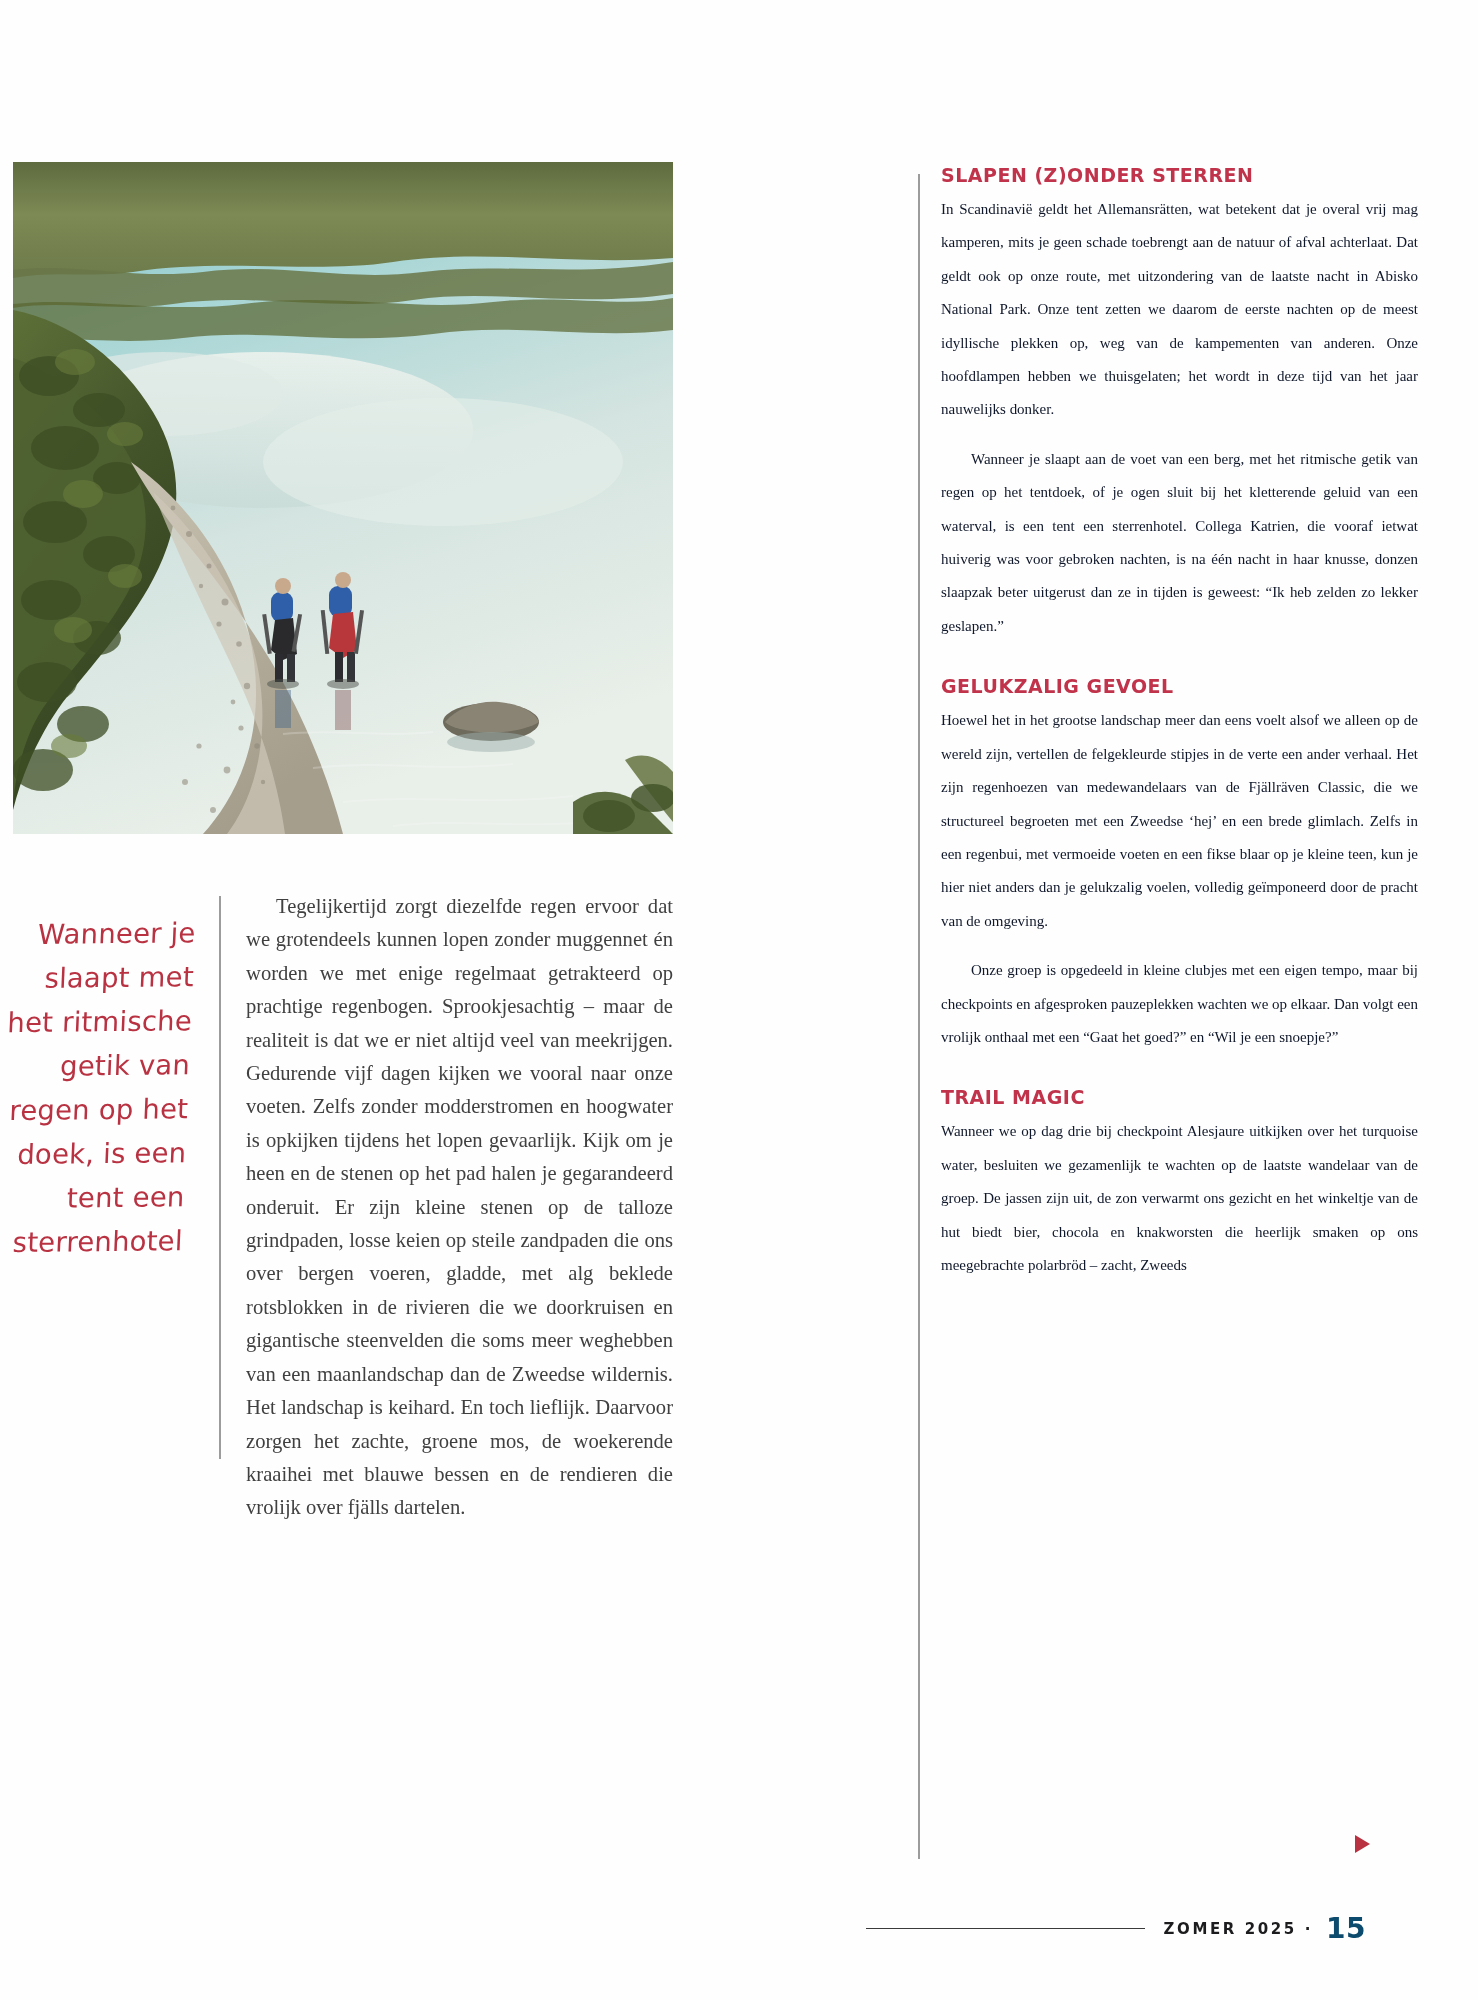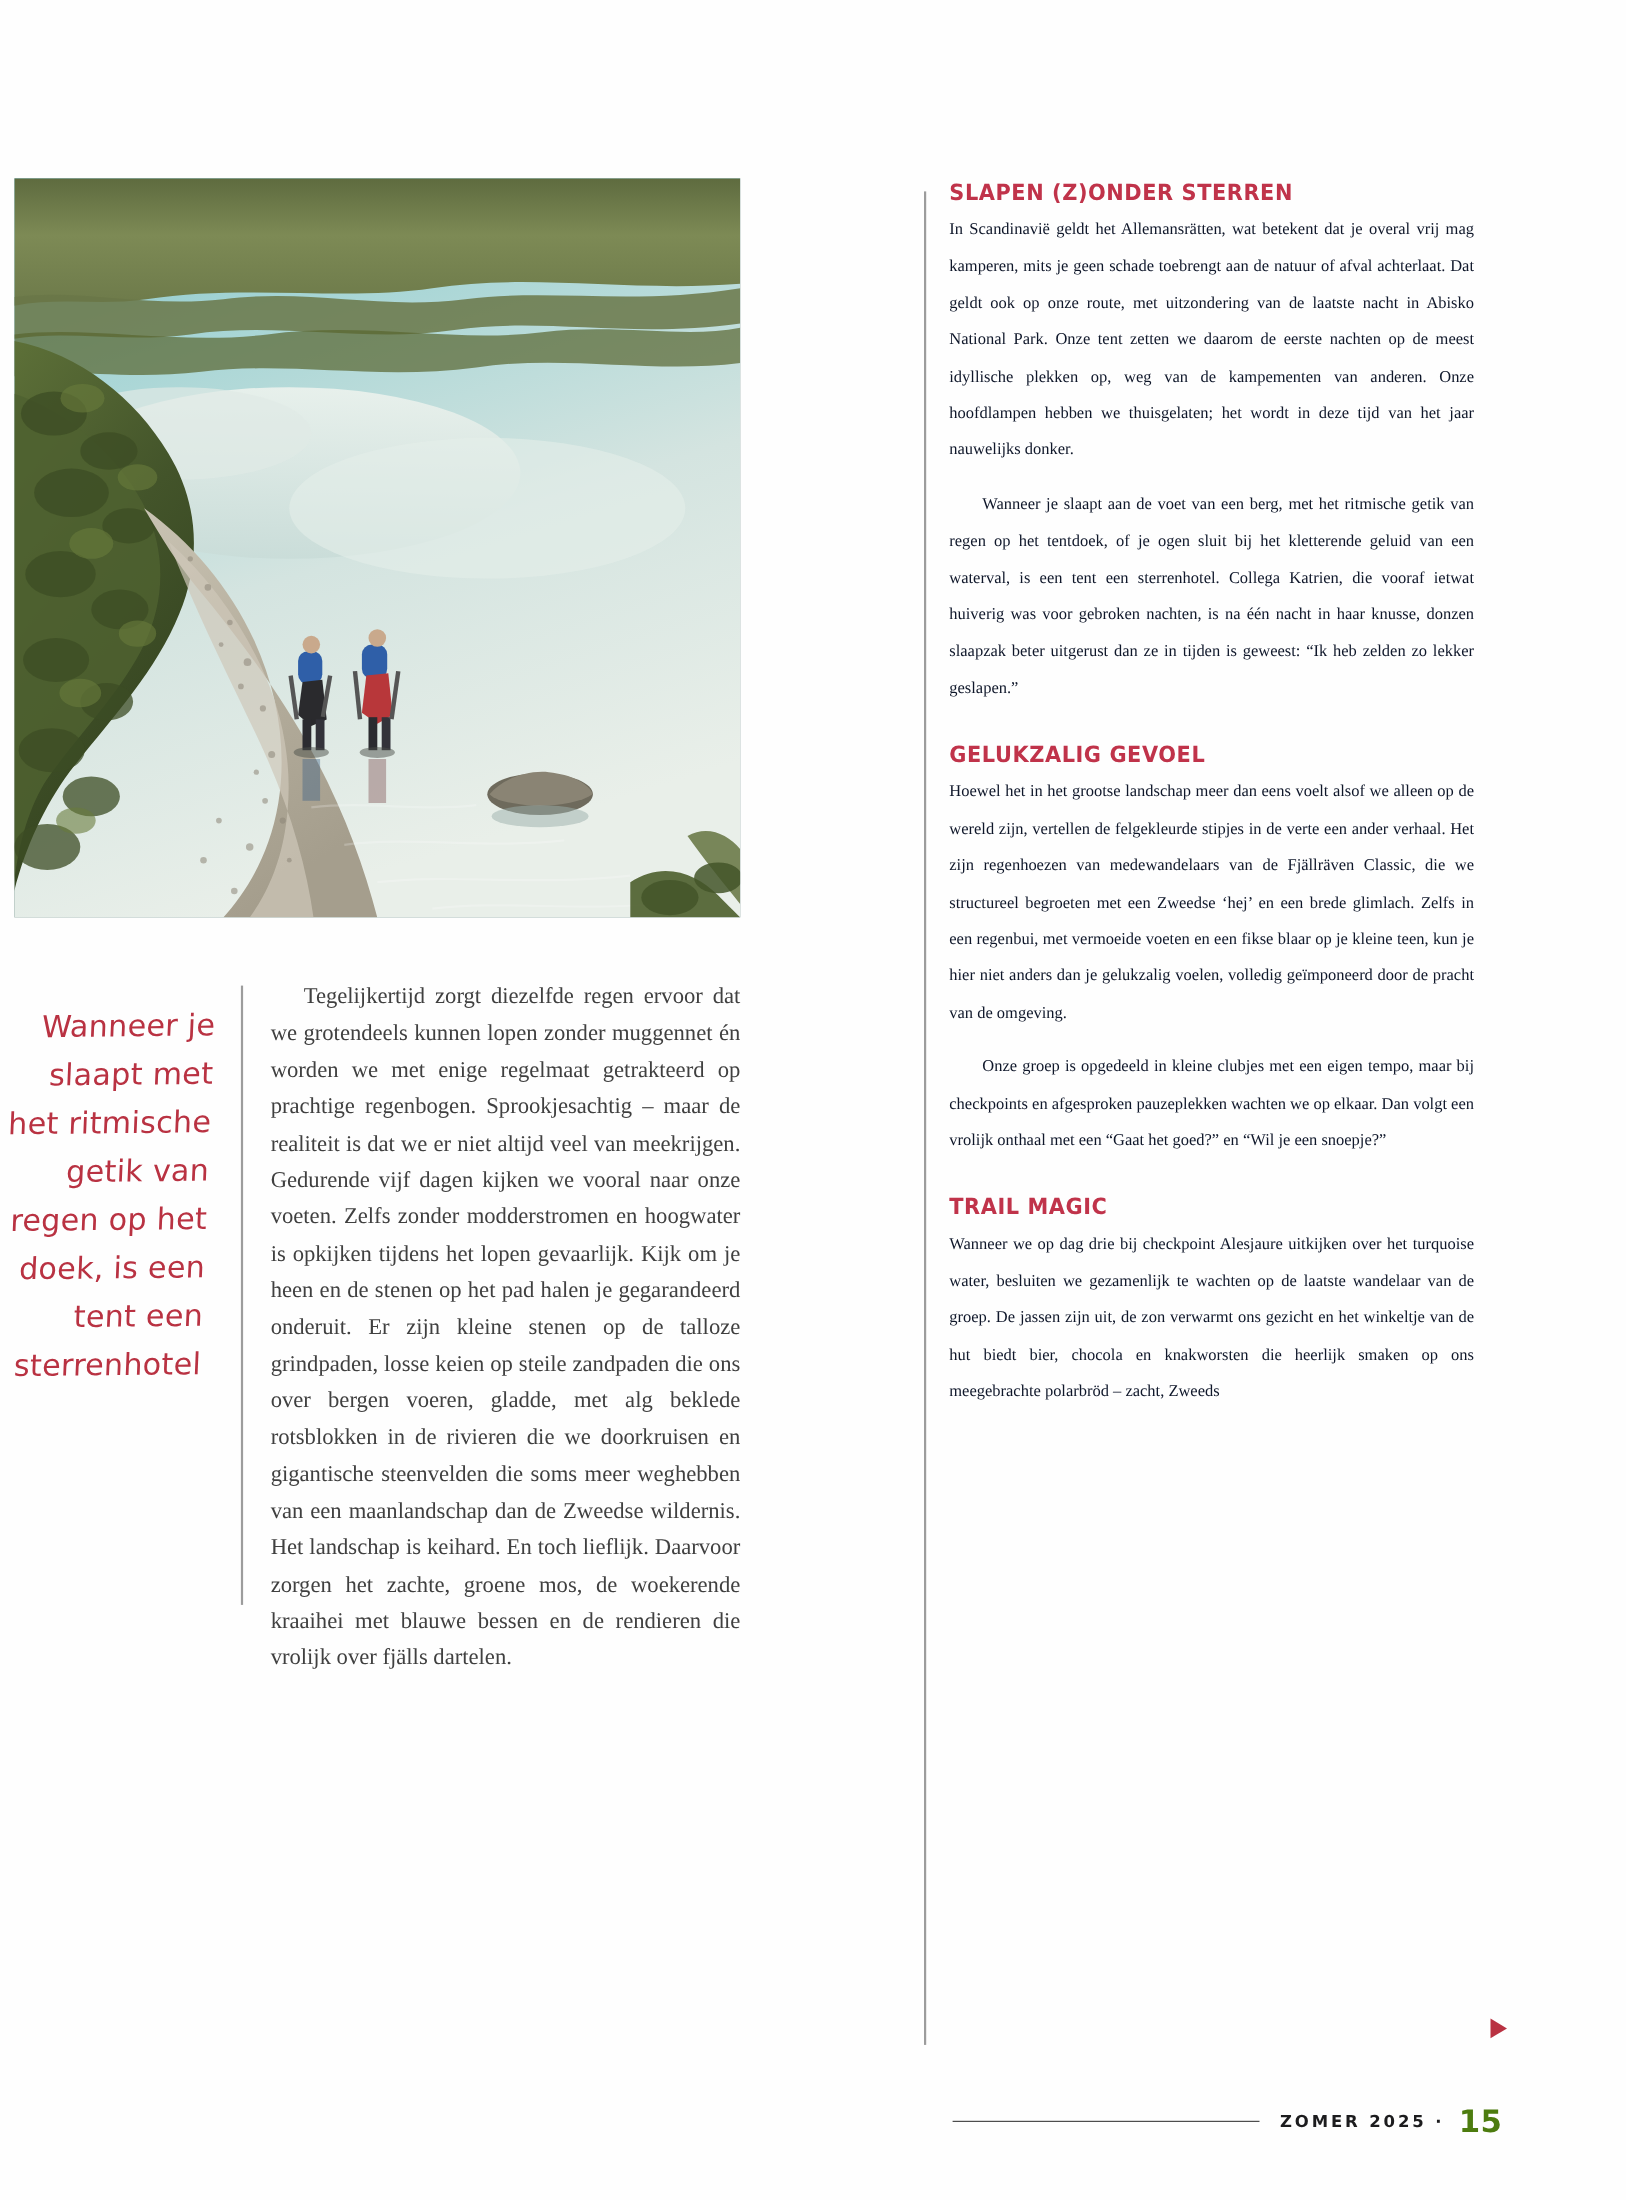--- a/index.html
+++ b/index.html
@@ -81,21 +81,21 @@
     text-align: justify;
     hyphens: none;
     letter-spacing: -0.01px;
   }
   .left-body p { margin: 0; }
   .left-body p.indent { text-indent: 30px; }
 
   
   .right-col {
     position: absolute;
-    left: 840px;
+    left: 918px;
     top: 162px;
     width: 500px;
     height: 1700px;
   }
   .right-rule {
     position: absolute;
     left: 0;
     top: 12px;
     width: 1.6px;
     height: 1685px;
@@ -161,21 +161,21 @@
     font-family: "DejaVu Sans", sans-serif;
     font-weight: bold;
     font-size: 15px;
     letter-spacing: 2.6px;
     color: #1c1c1e;
   }
   .footer-page {
     font-family: "DejaVu Sans", sans-serif;
     font-weight: bold;
     font-size: 28px;
-    color: #4d7c0f;
+    color: #0c4a6e;
     letter-spacing: 0.5px;
   }
 </style>
 </head>
 <body>
 
 <div class="page">
 
   <div class="photo-frame">
     <svg class="photo-svg" viewBox="0 0 660 672" preserveAspectRatio="none">

